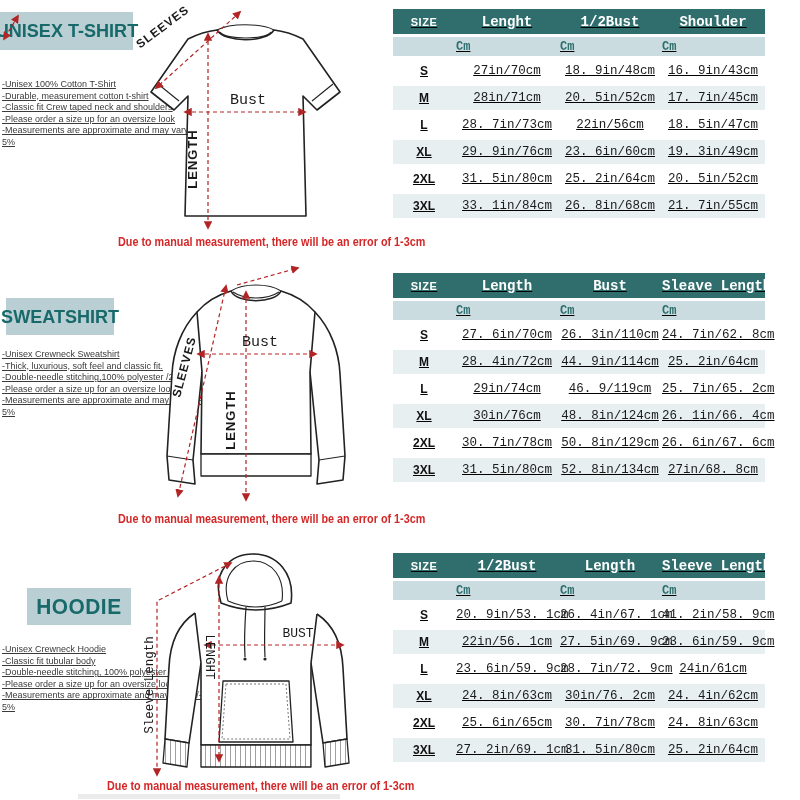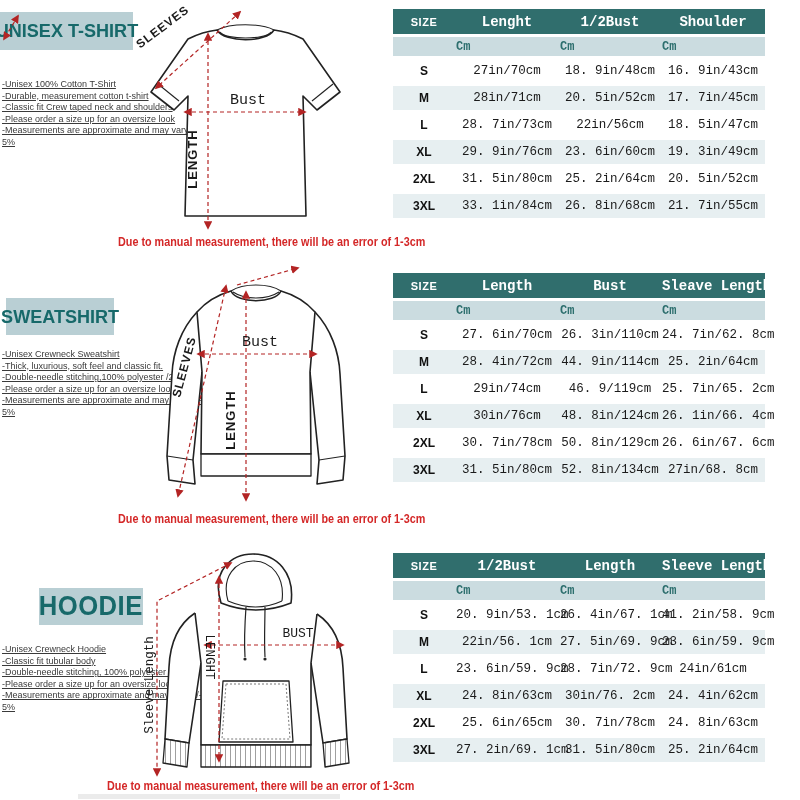--- a/index.html
+++ b/index.html
@@ -5,21 +5,21 @@
   html,body{margin:0;padding:0;background:#fff;}
   .canvas{position:relative;width:800px;height:800px;background:#fff;overflow:hidden;
           font-family:"Liberation Sans",sans-serif;}
 
   
   .badge{position:absolute;background:#b9cfd4;color:#17696a;font-weight:bold;
          display:flex;align-items:center;justify-content:center;white-space:nowrap;}
   .badge span{transform:scaleX(.95);}
   #badge-tshirt{left:0;top:12px;width:133px;height:38px;font-size:19px;}
   #badge-sweat{left:6px;top:298px;width:108px;height:37px;font-size:19px;}
-  #badge-hoodie{left:39px;top:588px;width:104px;height:37px;font-size:27px;letter-spacing:.5px;}
+  #badge-hoodie{left:27px;top:588px;width:104px;height:37px;font-size:22px;letter-spacing:.5px;}
 
   
   .features{position:absolute;width:205px;font-size:9px;line-height:11.6px;color:#3a3a3a;text-decoration:underline;}
   #features-tshirt{left:2px;top:79px;}
   #features-sweat{left:2px;top:349px;}
   #features-hoodie{left:2px;top:644px;}
 
   
   .warning{position:absolute;width:300px;text-align:center;color:#d42828;font-weight:bold;
            font-size:13.5px;white-space:nowrap;transform:scaleX(.8);transform-origin:center;}
@@ -29,21 +29,21 @@
 
   
   .diagram{position:absolute;}
   #dia-tshirt{left:120px;top:4px;}
   #dia-sweat{left:138px;top:260px;}
   #dia-hoodie{left:143px;top:545px;}
   #frag-arrow{left:0;top:14px;}
 
   
   .size-table{position:absolute;left:393px;width:372px;border-collapse:separate;
-              border-spacing:0 3px;table-layout:fixed;}
+              border-spacing:0 3px;table-layout:fixed;text-decoration:underline;}
   #table-1{top:6px;} #table-2{top:270px;} #table-3{top:550px;}
   .size-table th.main{background:#306e6d;color:#fff;font-family:"Liberation Mono",monospace;
         font-weight:bold;font-size:14px;height:23px;white-space:nowrap;overflow:hidden;}
   .size-table th.size-h{font-family:"Liberation Sans",sans-serif;font-size:11px;letter-spacing:.5px;}
   .size-table tr.units td{background:#cbdce0;color:#2d6f6e;font-family:"Liberation Mono",monospace;
         font-weight:bold;font-size:12px;height:17px;text-align:left;}
   .size-table tbody td{text-align:center;font-family:"Liberation Mono",monospace;font-size:12.5px;
         color:#1b1b1b;height:22px;white-space:nowrap;}
   .size-table tbody td.size-c{font-family:"Liberation Sans",sans-serif;font-weight:bold;
         font-size:12px;color:#111;}

